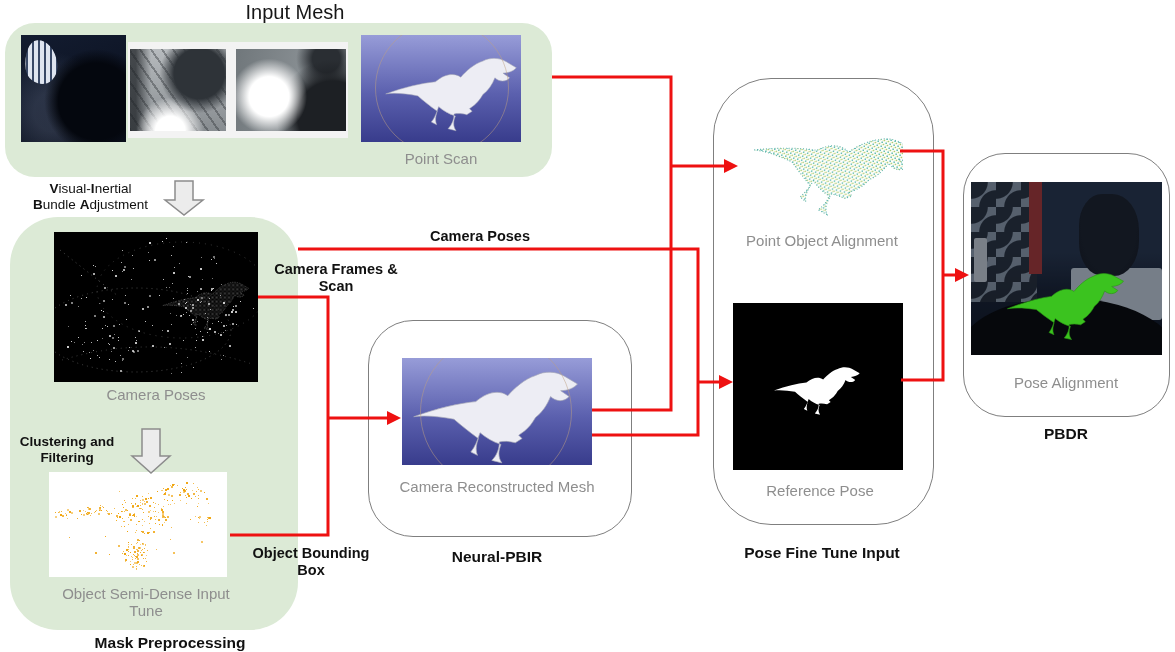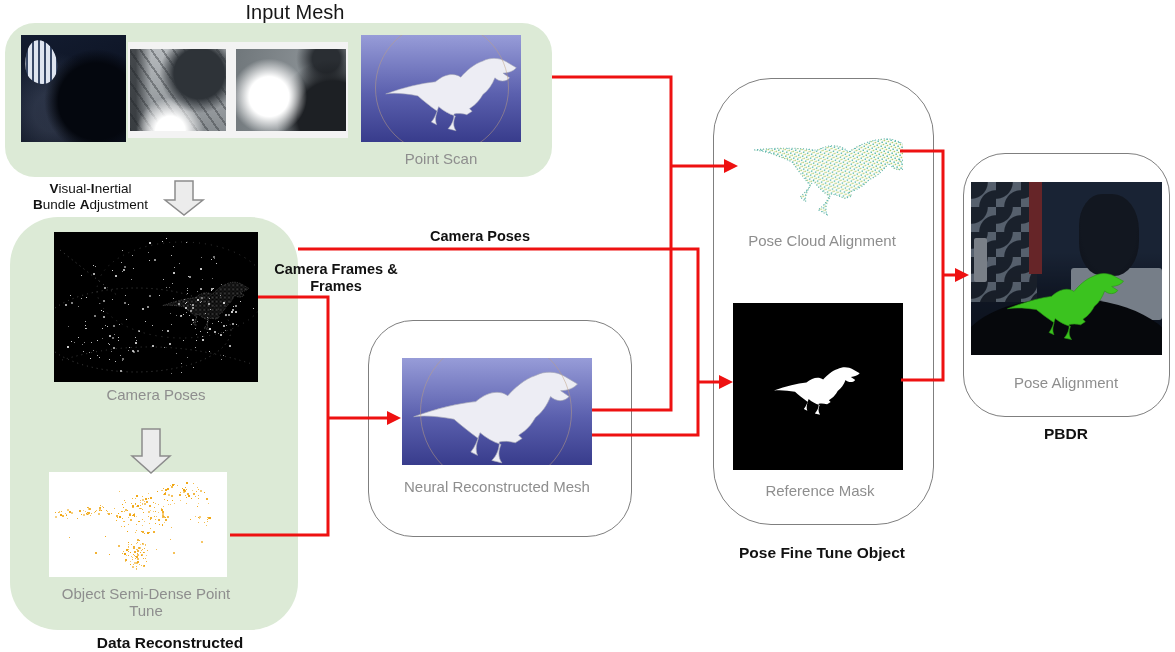--- a/index.html
+++ b/index.html
@@ -332,20 +332,24 @@
         <div class="wdot" style="left:157.4px;top:55.9px;width:2px;height:2px;opacity:0.79"></div>
         <div class="wdot" style="left:169.4px;top:100.0px;width:1px;height:1px;opacity:0.61"></div>
         <div class="wdot" style="left:169.2px;top:92.7px;width:2px;height:2px;opacity:0.78"></div>
         <div class="wdot" style="left:172.4px;top:92.8px;width:1px;height:1px;opacity:0.74"></div>
       </div>
   </div>
   <div class="abs cap" style="left:36px;top:386px;width:240px;">
     <div>Camera Poses</div>
   </div>
 
+  <div class="abs blk small-label" style="left:6px;top:434px;width:122px;font-weight:bold;">
+    <div>Clustering and</div>
+    <div>Filtering</div>
+  </div>
 
   <div class="img orangepc" style="left:49px;top:472px;width:178px;height:105px;">
     <div id="orange-holder">
         <div class="dot" style="left:31.9px;top:41.6px;width:1px;height:1px;opacity:0.91"></div>
         <div class="dot" style="left:11.4px;top:41.8px;width:2px;height:2px;opacity:0.88"></div>
         <div class="dot" style="left:38.3px;top:41.9px;width:1px;height:1px;opacity:0.97"></div>
         <div class="dot" style="left:35.7px;top:38.9px;width:1px;height:1px;opacity:0.62"></div>
         <div class="dot" style="left:12.2px;top:42.5px;width:1px;height:1px;opacity:0.93"></div>
         <div class="dot" style="left:12.4px;top:38.5px;width:1px;height:1px;opacity:0.83"></div>
         <div class="dot" style="left:17.3px;top:42.4px;width:1px;height:1px;opacity:0.60"></div>
@@ -653,62 +657,67 @@
         <div class="dot" style="left:83.4px;top:85.1px;width:1px;height:1px;opacity:0.59"></div>
         <div class="dot" style="left:55.9px;top:64.2px;width:1px;height:1px;opacity:0.92"></div>
         <div class="dot" style="left:60.4px;top:82.1px;width:1px;height:1px;opacity:0.91"></div>
         <div class="dot" style="left:41.4px;top:42.6px;width:1px;height:1px;opacity:0.70"></div>
         <div class="dot" style="left:121.6px;top:54.8px;width:1px;height:1px;opacity:0.71"></div>
         <div class="dot" style="left:20.1px;top:64.9px;width:1px;height:1px;opacity:0.80"></div>
         <div class="dot" style="left:152.1px;top:69.4px;width:2px;height:2px;opacity:0.62"></div>
       </div>
   </div>
   <div class="abs cap" style="left:26px;top:585px;width:240px;">
-    <div>Object Semi-Dense Point</div>
+    <div>Object Semi-Dense Input</div>
     <div>Tune</div>
   </div>
 
-  <div class="abs blk box-label" style="left:50px;top:634px;width:240px;">Data Reconstructed</div>
+  <div class="abs blk box-label" style="left:50px;top:634px;width:240px;">Mask Preprocessing</div>
 
   <div class="abs blk edge-label" style="left:380px;top:228px;width:200px;">Camera Poses</div>
   <div class="abs blk edge-label" style="left:246px;top:261px;width:180px;">
     <div>Camera Frames &amp;</div>
-    <div>Frames</div>
+    <div>Scan</div>
+  </div>
+  <div class="abs blk edge-label" style="left:221px;top:545px;width:180px;">
+    <div>Object Bounding</div>
+    <div>Box</div>
   </div>
 
   <div class="abs whitebox" style="left:368px;top:320px;width:262px;height:215px;border-radius:45px;"></div>
   <div class="img meshbg" style="left:402px;top:358px;width:190px;height:107px;">
     <div class="trackball" style="left:18px;top:-22px;width:150px;height:150px;"></div>
     <svg width="190" height="107">
       <g style="transform:translate(10px,10px) scale(0.84);">
         <use href="#dino" fill="#ededf4" stroke="#a5a7b6" stroke-width="0.8"></use>
       </g>
     </svg>
   </div>
-  <div class="abs cap" style="left:377px;top:478px;width:240px;">Neural Reconstructed Mesh</div>
+  <div class="abs cap" style="left:377px;top:478px;width:240px;">Camera Reconstructed Mesh</div>
+  <div class="abs blk box-label" style="left:377px;top:548px;width:240px;">Neural-PBIR</div>
 
   <div class="abs whitebox" style="left:713px;top:78px;width:219px;height:445px;border-radius:58px;"></div>
   <div class="img" style="left:725px;top:104px;width:178px;height:116px;background:#ffffff;">
     <svg width="178" height="116">
       <g style="transform:translate(12px,4px) rotate(14deg) scale(0.82);transform-origin:80px 55px;">
         <use href="#dino" fill="url(#dotsTeal)" stroke="#47a9a0" stroke-width="1.4" stroke-dasharray="1 2.5"></use>
       </g>
     </svg>
   </div>
-  <div class="abs cap" style="left:702px;top:232px;width:240px;">Pose Cloud Alignment</div>
+  <div class="abs cap" style="left:702px;top:232px;width:240px;">Point Object Alignment</div>
 
   <div class="img maskimg" style="left:733px;top:303px;width:170px;height:167px;">
     <svg width="170" height="167">
       <g style="transform:translate(40px,62px) scale(0.44);">
         <use href="#dino" fill="#ffffff"></use>
       </g>
     </svg>
   </div>
-  <div class="abs cap" style="left:700px;top:482px;width:240px;">Reference Mask</div>
-  <div class="abs blk box-label" style="left:702px;top:544px;width:240px;">Pose Fine Tune Object</div>
+  <div class="abs cap" style="left:700px;top:482px;width:240px;">Reference Pose</div>
+  <div class="abs blk box-label" style="left:702px;top:544px;width:240px;">Pose Fine Tune Input</div>
 
   <div class="abs whitebox" style="left:963px;top:153px;width:205px;height:262px;border-radius:42px;"></div>
   <div class="img pbdrphoto" style="left:971px;top:182px;width:191px;height:173px;">
     <div class="leafwall" style="left:0;top:0;width:66px;height:120px;"></div>
     <div class="redstrip" style="left:58px;top:0;width:13px;height:92px;"></div>
     <div class="whitetable" style="left:100px;top:86px;width:91px;height:52px;"></div>
     <div class="backpack" style="left:108px;top:12px;width:60px;height:82px;"></div>
     <div class="whitecard" style="left:3px;top:56px;width:13px;height:44px;"></div>
     <div class="dimmer" style="left:0;top:0;width:191px;height:173px;"></div>
     <div class="mound" style="left:-10px;top:116px;width:215px;height:60px;"></div>

